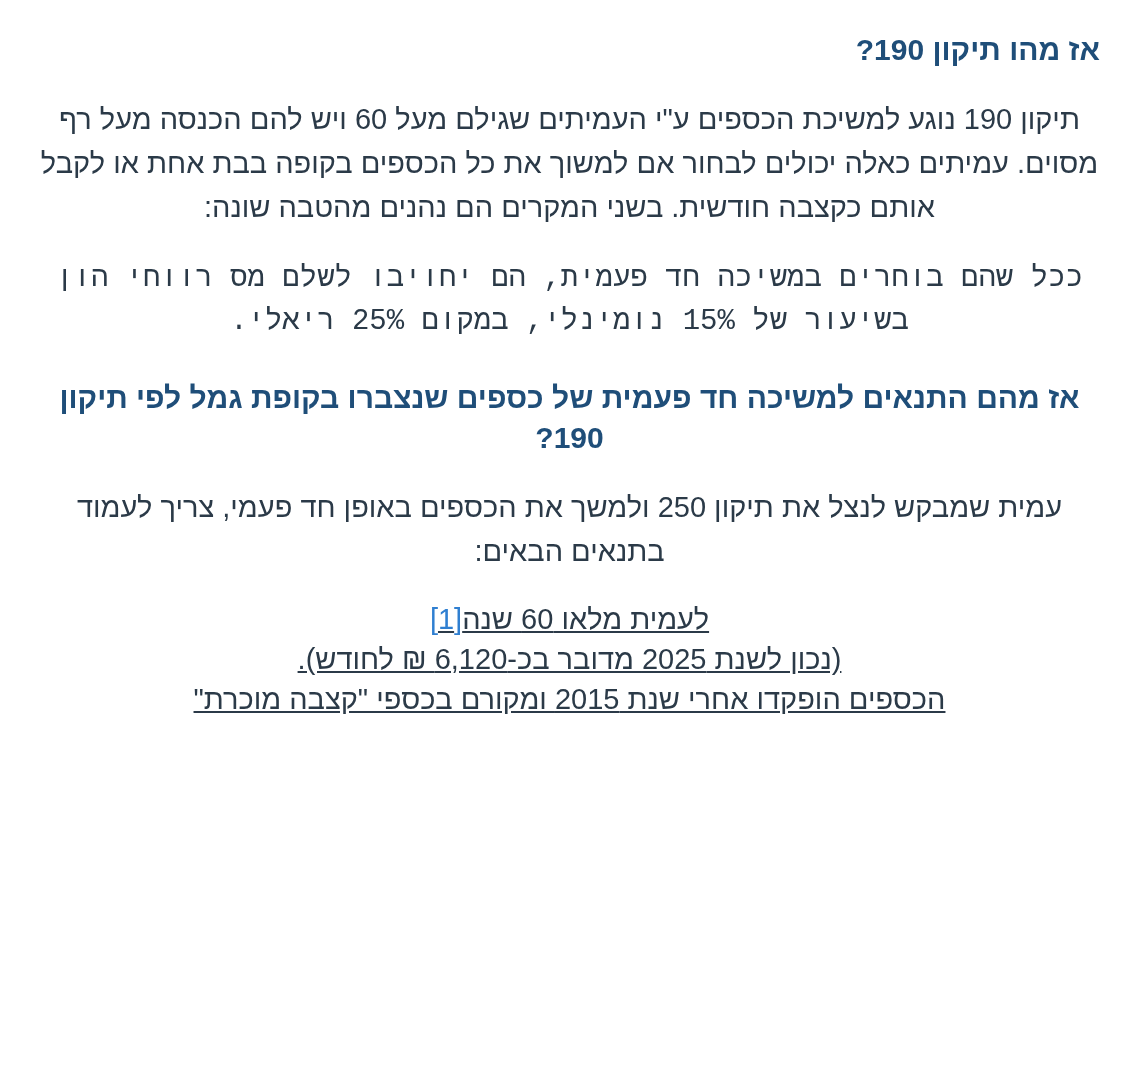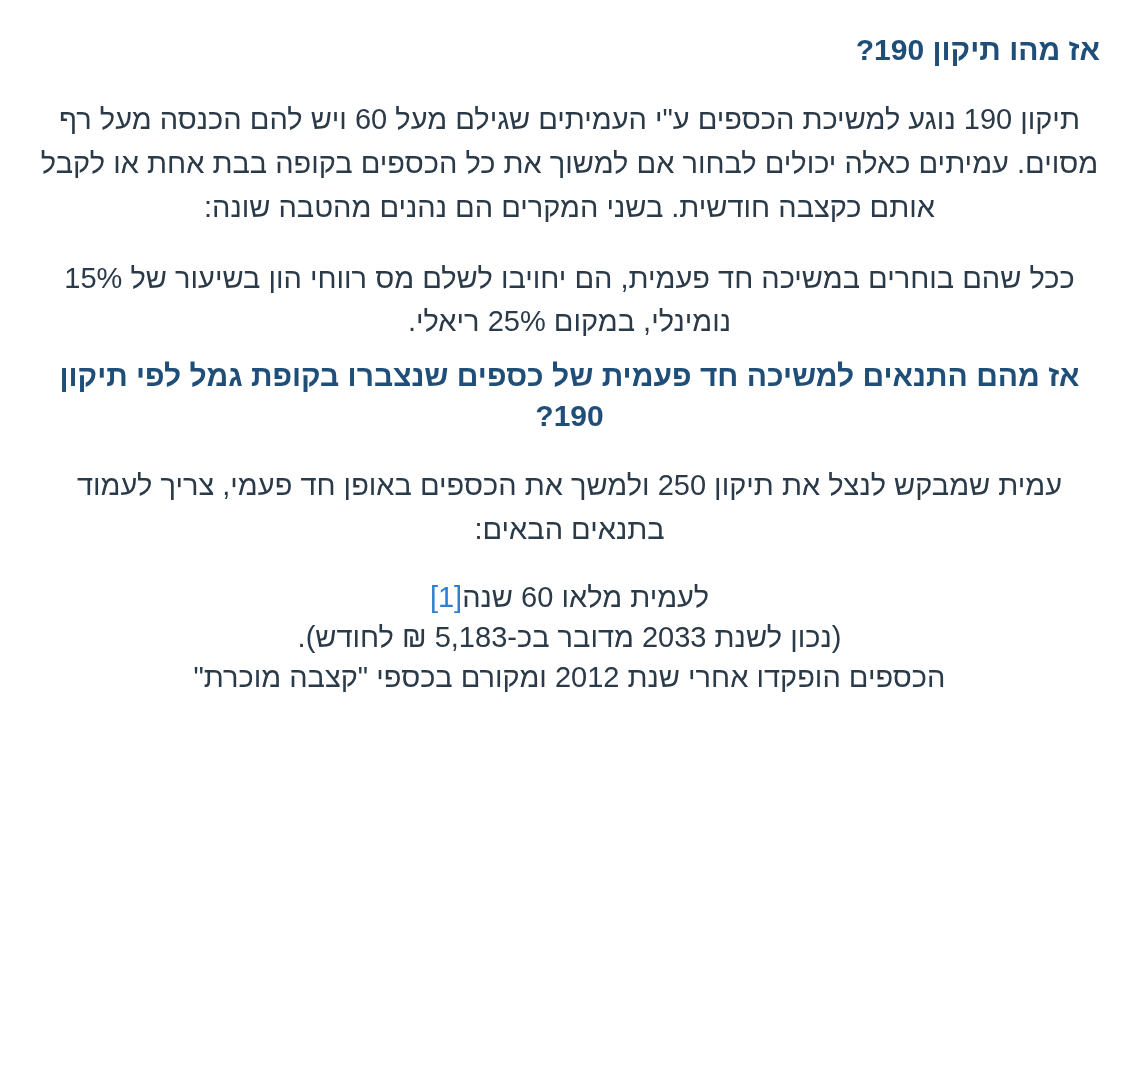--- a/index.html
+++ b/index.html
@@ -21,47 +21,50 @@
   }
   h2.section-heading {
     margin: 0 0 0 0;
     font-size: 30px;
     line-height: 1.35;
     font-weight: bold;
     color: #1f4e79;
     text-align: right;
   }
   h2.section-heading.second {
+    margin-top: 34px;
     text-align: center;
   }
   p.body-text {
     margin: 26px 0 0 0;
     font-size: 29px;
     line-height: 1.52;
     color: #2b3a48;
     text-align: center;
   }
   p.body-text.first {
   }
   p.block-tight {
-    margin: 28px 0 12px 0;
+    margin: 28px 0 0 0;
     font-size: 29px;
     line-height: 1.50;
     color: #2b3a48;
     text-align: center;
+    font-family: Liberation Mono, monospace;
   }
   .list-block {
     margin-top: 26px;
     font-size: 29px;
     line-height: 1.38;
     color: #2b3a48;
     text-align: center;
   }
   .list-line {
     display: block;
+    text-decoration: underline;
   }
   .footnote-link {
     color: #2f7fd1;
     text-decoration: none;
   }
 </style>
 </head>
 <body>
 
 <div class="page">
@@ -72,17 +75,17 @@
 
 
   <p class="block-tight">ככל שהם בוחרים במשיכה חד פעמית, הם יחויבו לשלם מס רווחי הון בשיעור של 15% נומינלי, במקום 25% ריאלי.</p>
 
   <h2 class="section-heading second">אז מהם התנאים למשיכה חד פעמית של כספים שנצברו בקופת גמל לפי תיקון 190?</h2>
 
   <p class="body-text">עמית שמבקש לנצל את תיקון 250 ולמשך את הכספים באופן חד פעמי, צריך לעמוד בתנאים הבאים:</p>
 
   <div class="list-block">
     <span class="list-line"><span>לעמית מלאו 60 שנה</span><a href="#" class="footnote-link">[1]</a></span>
-    <span class="list-line">(נכון לשנת 2033 מדובר בכ-5,183 ₪ לחודש).</span>
-    <span class="list-line">הכספים הופקדו אחרי שנת 2012 ומקורם בכספי "קצבה מוכרת"</span>
+    <span class="list-line">(נכון לשנת 2025 מדובר בכ-6,120 ₪ לחודש).</span>
+    <span class="list-line">הכספים הופקדו אחרי שנת 2015 ומקורם בכספי "קצבה מוכרת"</span>
   </div>
 
 </div>
 
 </body></html>

